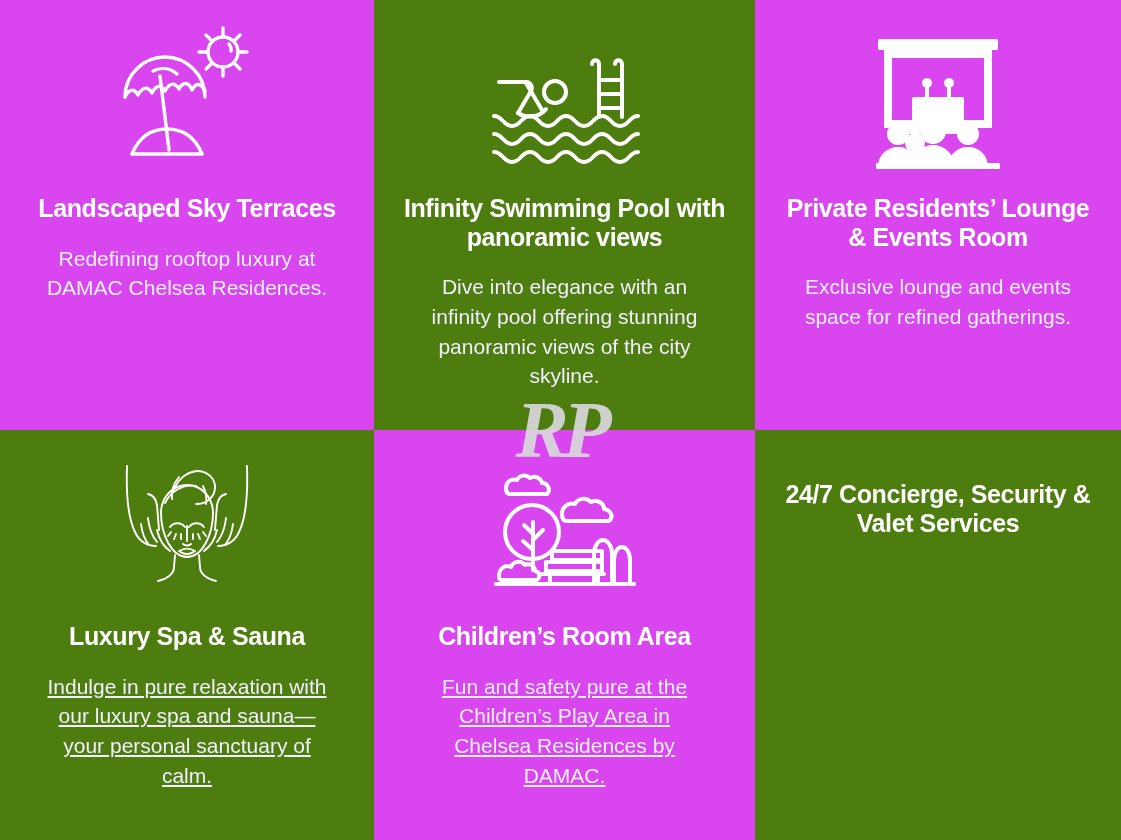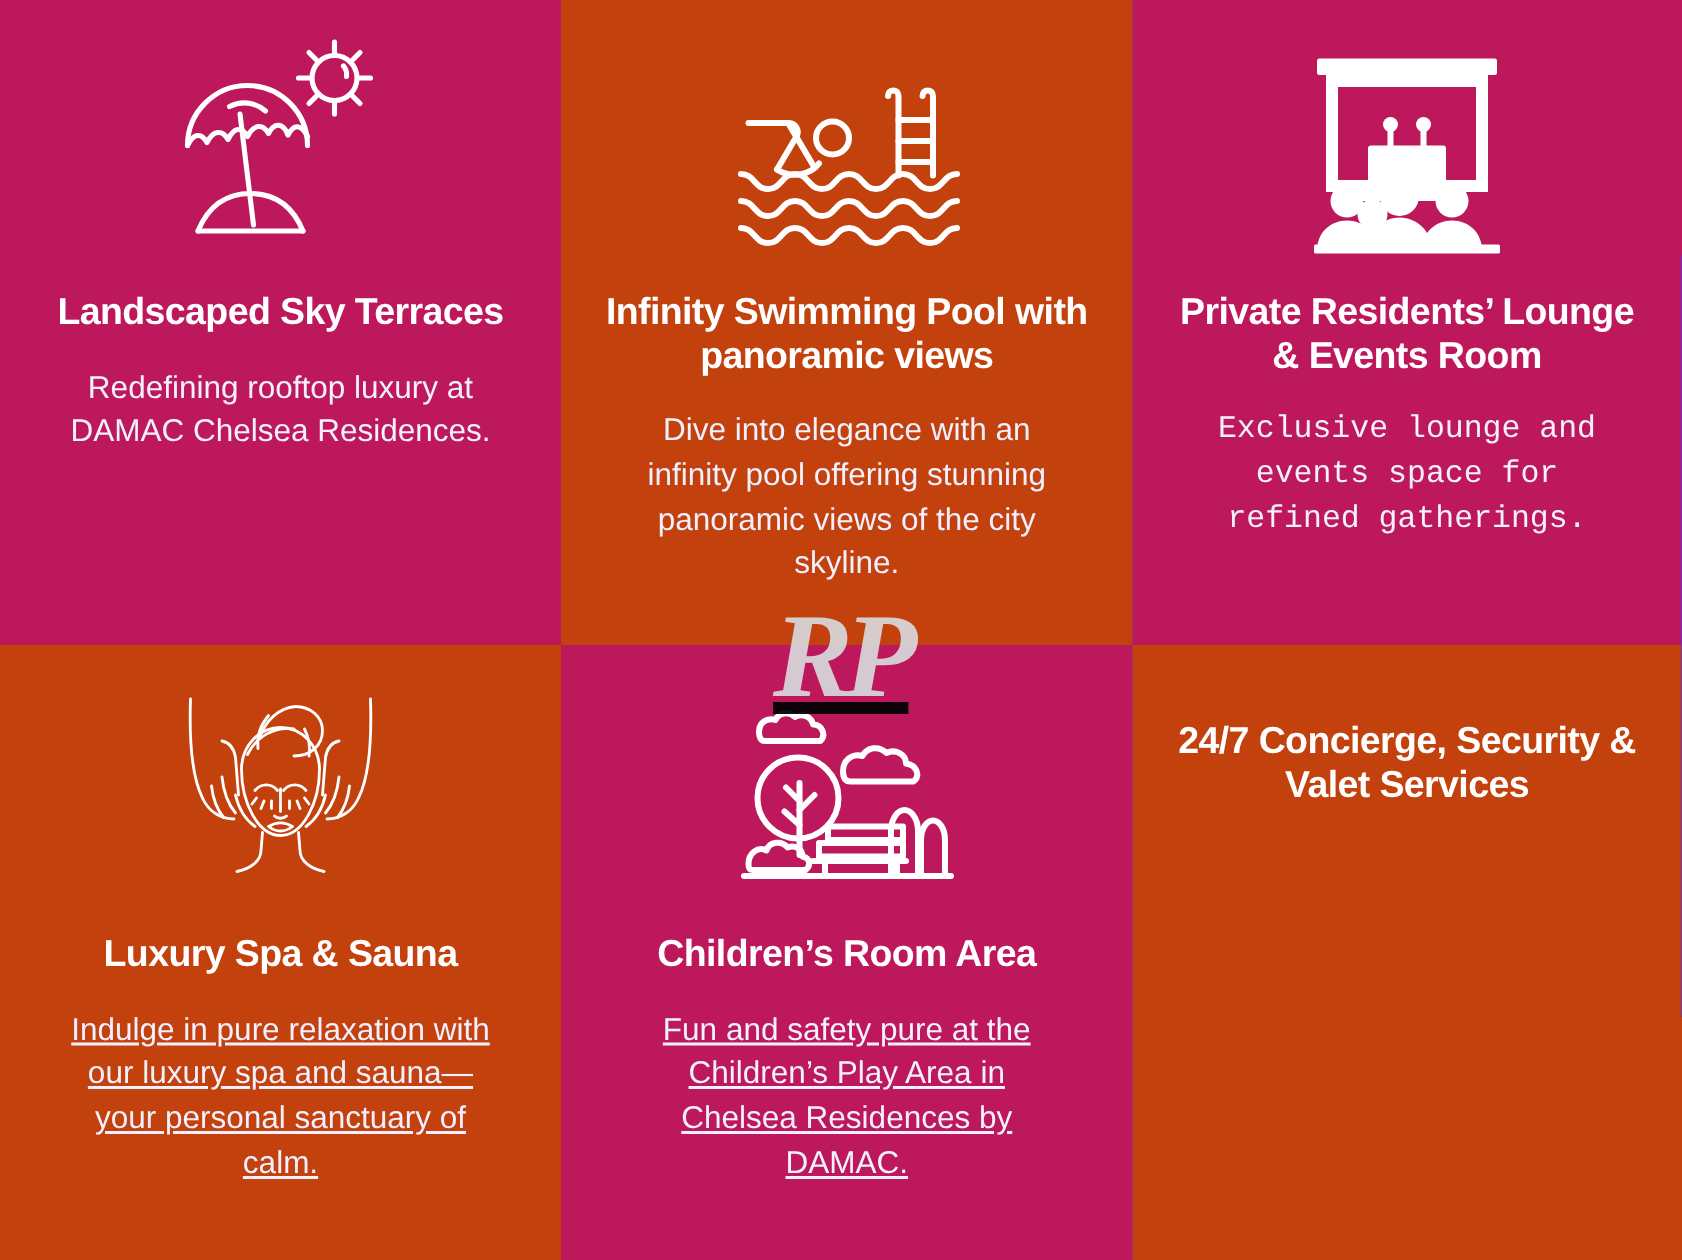--- a/index.html
+++ b/index.html
@@ -29,22 +29,22 @@
     box-sizing: border-box;
     padding: 0 26px;
     display: flex;
     flex-direction: column;
     align-items: center;
     text-align: center;
     overflow: hidden;
   }
 
   
-  .shade-dark  { background: #be185d; }
-  .shade-light { background: #c2410c; }
+  .shade-dark  { background: #d946ef; }
+  .shade-light { background: #4d7c0f; }
 
   .cell-top    { padding-top: 18px; }
   .cell-bottom { padding-top: 24px; }
 
   .amenity-icon {
     width: 100%;
     display: flex;
     align-items: flex-end;
     justify-content: center;
   }
@@ -67,39 +67,38 @@
   .amenity-desc {
     color: #f2f0ff;
     font-size: 21px;
     line-height: 1.42;
     margin: 0;
     max-width: 300px;
   }
   .cell-top .amenity-desc { margin-top: 21px; }
   .cell-bottom .amenity-desc { margin-top: 21px; text-decoration: underline; }
 
-  .cell-3 .amenity-desc { max-width: 296px; font-family: Liberation Mono, monospace; }
+  .cell-3 .amenity-desc { max-width: 296px; }
   .cell-6 .amenity-desc { max-width: 270px; }
   .cell-5 .amenity-desc { max-width: 290px; }
   .cell-4 .amenity-desc { max-width: 288px; }
 
   
   .watermark {
     position: absolute;
     left: 50%;
     top: 430px;
     transform: translate(-50%, -50%);
     width: 120px;
     height: 96px;
     pointer-events: none;
     z-index: 5;
     display: flex;
-    align-items: flex-end;
+    align-items: center;
     justify-content: center;
-    text-decoration: underline;
   }
   .watermark-text {
     font-family: "Liberation Serif", serif;
     font-style: italic;
     font-weight: 700;
     font-size: 80px;
     line-height: 1;
     color: #d8d8dc;
     opacity: 0.92;
     letter-spacing: -6px;

